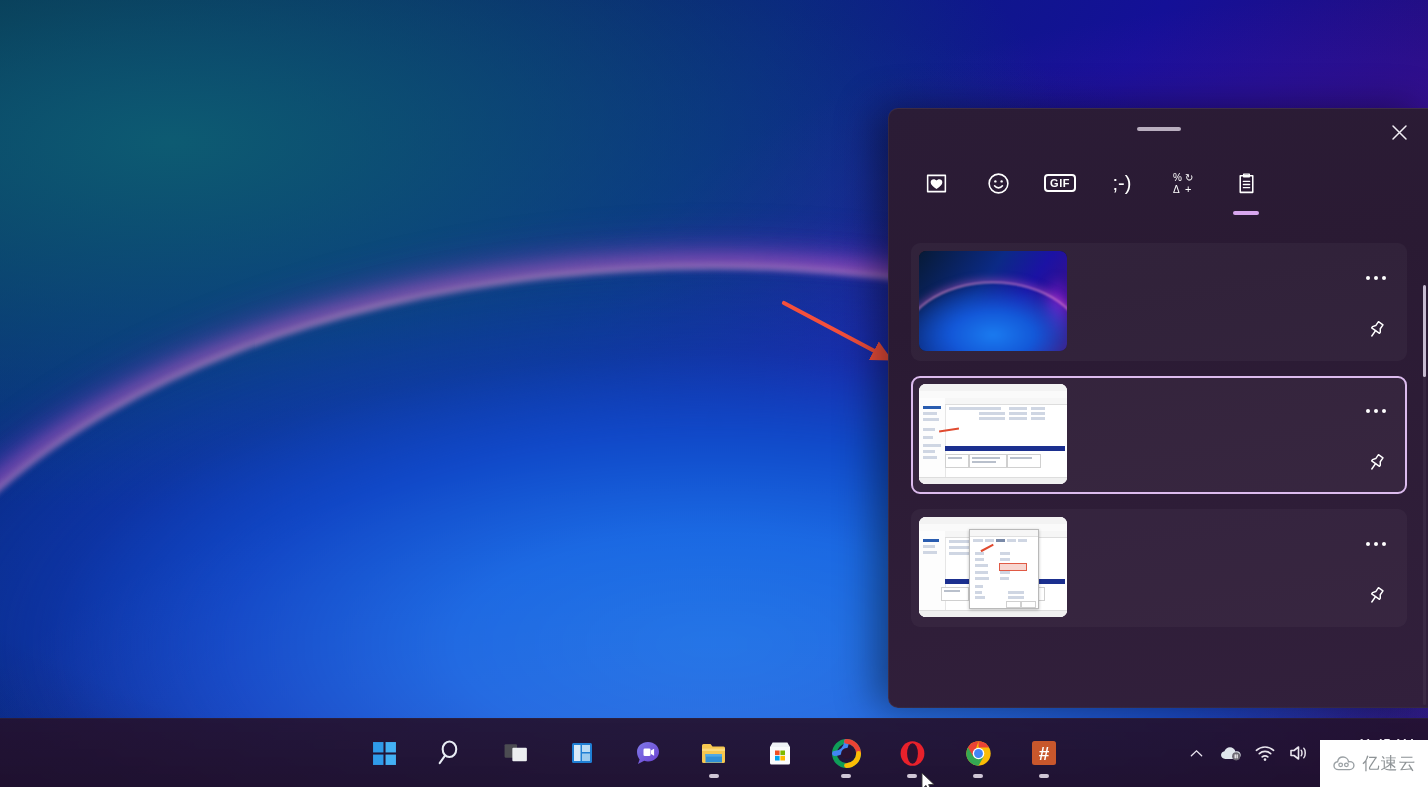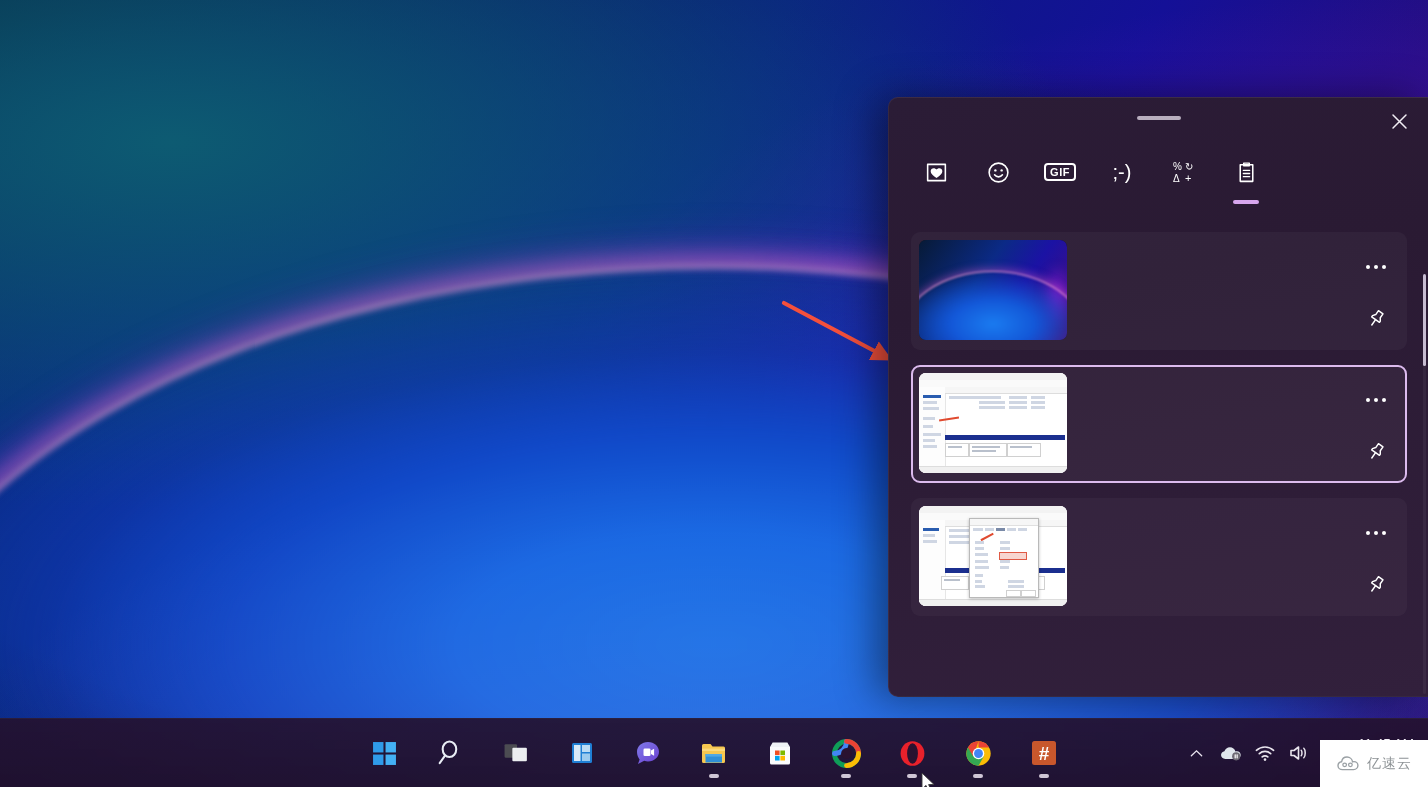--- a/index.html
+++ b/index.html
@@ -50,21 +50,21 @@
     position:absolute;right:-4%;top:10%;width:46%;height:95%;
     background:radial-gradient(closest-side at 70% 50%, rgba(130,25,210,0.75) 0%, rgba(130,25,210,0) 72%);
     filter:blur(14px);
   }
 
   
   #annotation-arrow{position:absolute;left:770px;top:292px;width:170px;height:90px;pointer-events:none;}
 
   
   #clipboard-panel{
-    position:absolute;left:888px;top:97px;width:540px;height:598px;
+    position:absolute;left:888px;top:108px;width:540px;height:598px;
     background:linear-gradient(170deg,#2b1c36 0%,#2a1a33 32%,#32203c 100%);
     border-radius:10px 0 0 10px;
     border:1px solid rgba(255,255,255,0.06);
     border-right:none;
     box-shadow:-12px 0 40px rgba(0,0,0,0.45);
     overflow:hidden;
   }
   .panel-topbar{position:relative;height:54px;}
   .drag-handle{
     position:absolute;left:50%;top:18px;transform:translateX(-50%);
@@ -210,21 +210,21 @@
   .tray-clock{
     padding:0 14px 0 8px;color:#f3eff6;font-size:13.5px;line-height:18px;
     text-align:right;display:flex;flex-direction:column;justify-content:center;height:46px;
   }
 
   
   #watermark{
     position:absolute;right:0;bottom:0;width:108px;height:47px;
     background:#ffffff;display:flex;align-items:center;justify-content:center;gap:5px;
   }
-  .wm-text{color:#8e9396;font-size:14px;font-family:"DejaVu Sans",sans-serif;letter-spacing:1px;}
+  .wm-text{color:#8e9396;font-size:17px;font-family:"DejaVu Sans",sans-serif;letter-spacing:1px;}
 
   
   #mouse-cursor{position:absolute;left:921px;top:772px;width:16px;height:22px;}
 </style>
 </head>
 <body>
 
 <div id="desktop">
   <div class="wp-base"></div>
   <div class="wp-purple-right"></div>

